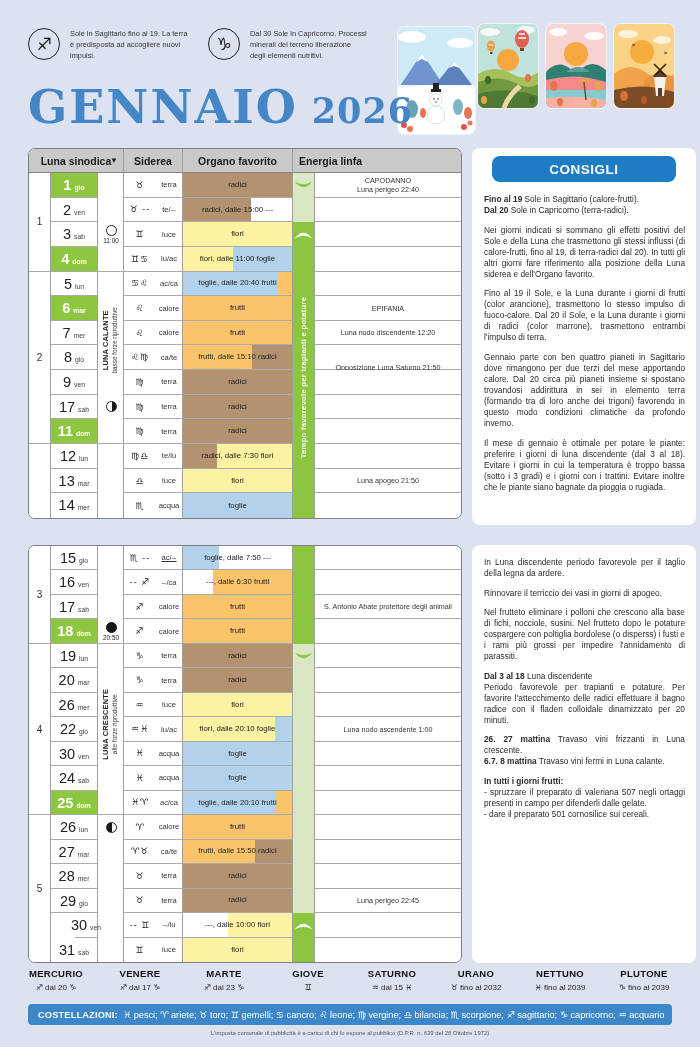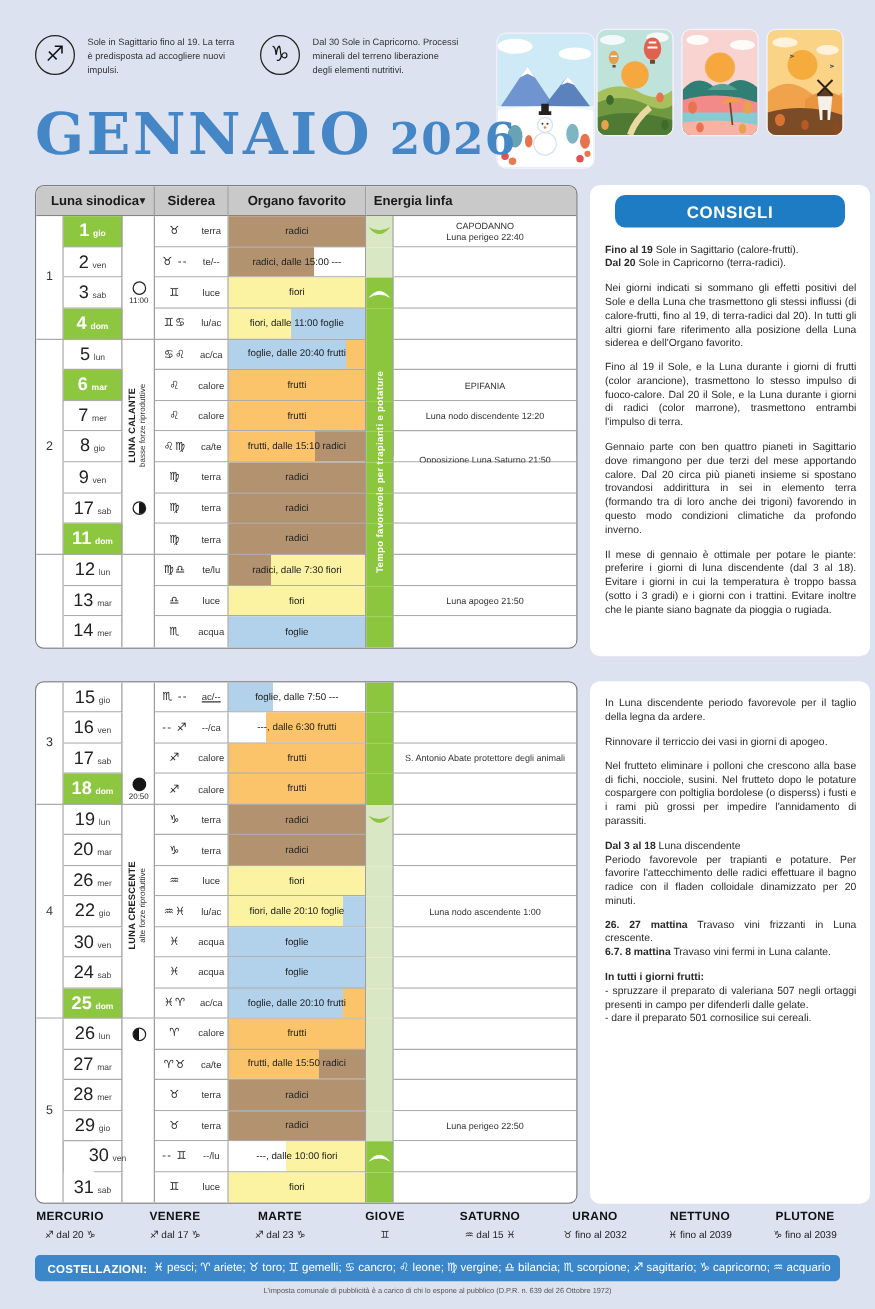--- a/index.html
+++ b/index.html
@@ -471,21 +471,21 @@
       <div class="c eng" style="grid-area: 14 / 7 / 15 / 8; background: rgb(217, 231, 196);"></div>
       <div class="c note noR" style="grid-area: 14 / 8 / 15 / 9;"></div>
       <div class="c day" style="grid-area: 15 / 2 / 16 / 3;">
         <span class="dnum">29</span>
         <span class="dwd">gio</span>
       </div>
       <div class="c sym noR" style="grid-area: 15 / 4 / 16 / 5;">♉</div>
       <div class="c elm" style="grid-area: 15 / 5 / 16 / 6;">terra</div>
       <div class="c org" style="grid-area: 15 / 6 / 16 / 7; background: rgb(179, 146, 112);">radici</div>
       <div class="c eng" style="grid-area: 15 / 7 / 16 / 8; background: rgb(217, 231, 196);"></div>
-      <div class="c note noR" style="grid-area: 15 / 8 / 16 / 9;">Luna perigeo 22:50</div>
+      <div class="c note noR" style="grid-area: 15 / 8 / 16 / 9;">Luna perigeo 22:45</div>
       <div class="c day" style="grid-area: 16 / 2 / 17 / 3; margin-left: 24px;">
         <span class="dnum">30</span>
         <span class="dwd">ven</span>
       </div>
       <div class="c sym noR" style="grid-area: 16 / 4 / 17 / 5;">-- ♊</div>
       <div class="c elm" style="grid-area: 16 / 5 / 17 / 6;">--/lu</div>
       <div class="c org" style="grid-area: 16 / 6 / 17 / 7; background: linear-gradient(90deg, rgb(255, 255, 255) 0px, rgb(255, 255, 255) 41.7%, rgb(251, 243, 161) 41.7%, rgb(251, 243, 161) 100%);">---, dalle 10:00 fiori</div>
       <div class="c eng" style="grid-area: 16 / 7 / 17 / 8; background: rgb(140, 198, 62);">
         <svg width="24" height="13" viewBox="0 0 24 13">
           <path d="M2 11 Q12 -2 22 11 Q12 5 2 11 Z" fill="#ffffff"></path>

